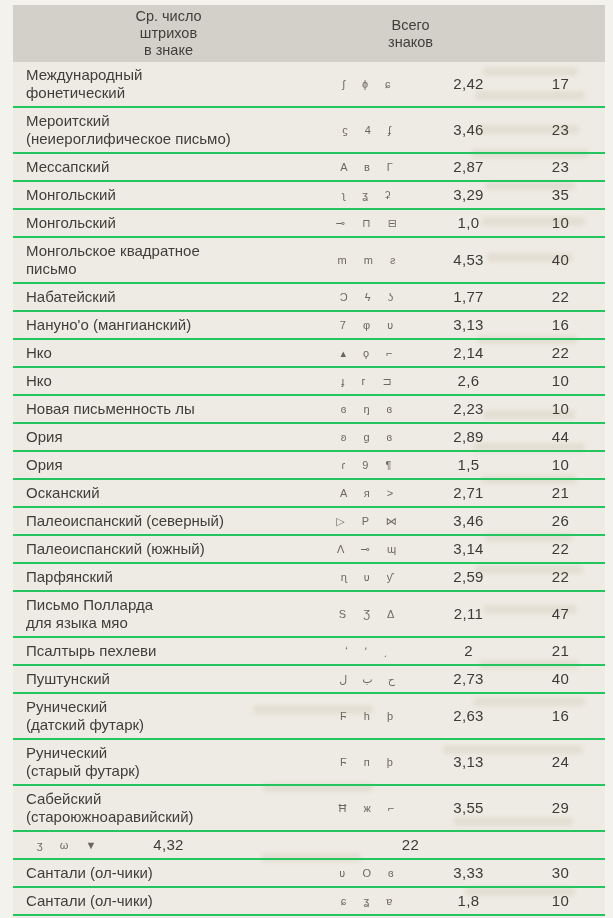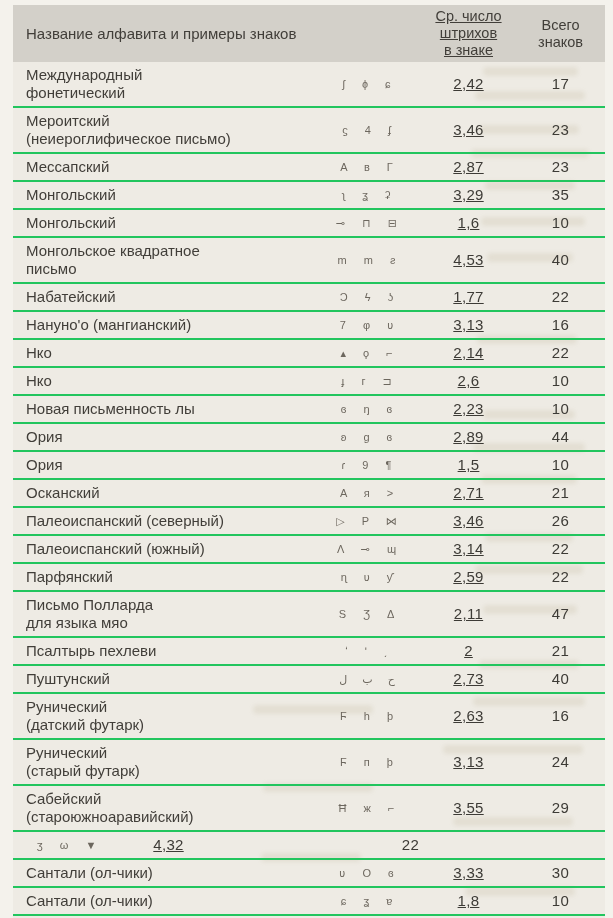--- a/index.html
+++ b/index.html
@@ -27,21 +27,21 @@
   }
   .thead .c-name   { padding-left: 13px; }
   .thead .hc {
     white-space: pre-line;
     text-align: center;
     font-size: 14.5px;
   }
   
   .c-name   { flex: 0 0 300px; box-sizing: border-box; padding-left: 13px; white-space: pre-line; }
   .c-glyphs { flex: 0 0 108px; text-align: center; }
-  .c-strokes{ flex: 0 0 95px;  text-align: center; text-decoration: underline; }
+  .c-strokes{ flex: 0 0 95px;  text-align: center; }
   .c-total  { flex: 1;         text-align: center; }
   
   .row {
     display: flex;
     align-items: center;
     min-height: 26px;
     padding: 4px 0;
     box-sizing: border-box;
     border-bottom: 2px solid #22c55e;
     font-size: 15px;
@@ -93,21 +93,20 @@
     <div class="smudge" style="left:240px; top:700px; width:120px;"></div>
     <div class="smudge" style="left:430px; top:740px; width:140px;"></div>
     <div class="smudge" style="left:250px; top:778px; width:110px;"></div>
     <div class="smudge" style="left:440px; top:812px; width:120px;"></div>
     <div class="smudge" style="left:248px; top:848px; width:100px;"></div>
     <div class="smudge" style="left:452px; top:882px; width:110px;"></div>
   </div>
 
   <div>
     <div class="thead">
-      <div class="c-name">Название алфавита и примеры знаков</div>
       <div class="c-glyphs"></div>
       <div class="c-strokes hc">Ср. число
 штрихов
 в знаке</div>
       <div class="c-total hc">Всего
 знаков</div>
     </div>
     <div>
         <div class="row">
     <div class="c-name">Международный
@@ -131,21 +130,21 @@
   </div>
         <div class="row">
     <div class="c-name">Монгольский</div>
     <div class="c-glyphs glyphs">ʅ ʓ ʡ</div>
     <div class="c-strokes num">3,29</div>
     <div class="c-total num">35</div>
   </div>
         <div class="row">
     <div class="c-name">Монгольский</div>
     <div class="c-glyphs glyphs">⊸ ⊓ ⊟</div>
-    <div class="c-strokes num">1,6</div>
+    <div class="c-strokes num">1,0</div>
     <div class="c-total num">10</div>
   </div>
         <div class="row">
     <div class="c-name">Монгольское квадратное
 письмо</div>
     <div class="c-glyphs glyphs">m m ƨ</div>
     <div class="c-strokes num">4,53</div>
     <div class="c-total num">40</div>
   </div>
         <div class="row">

